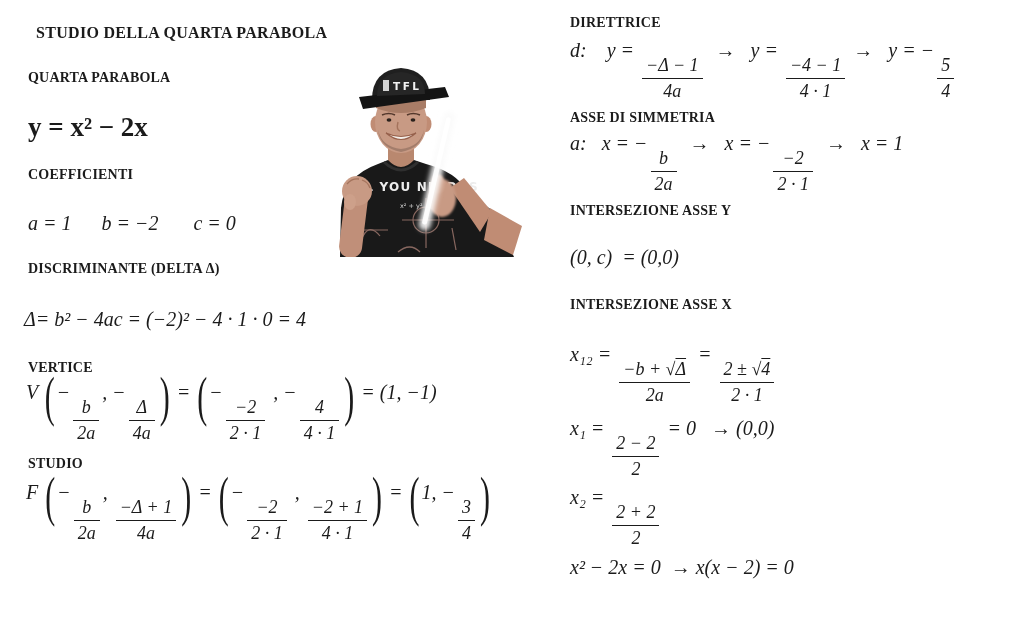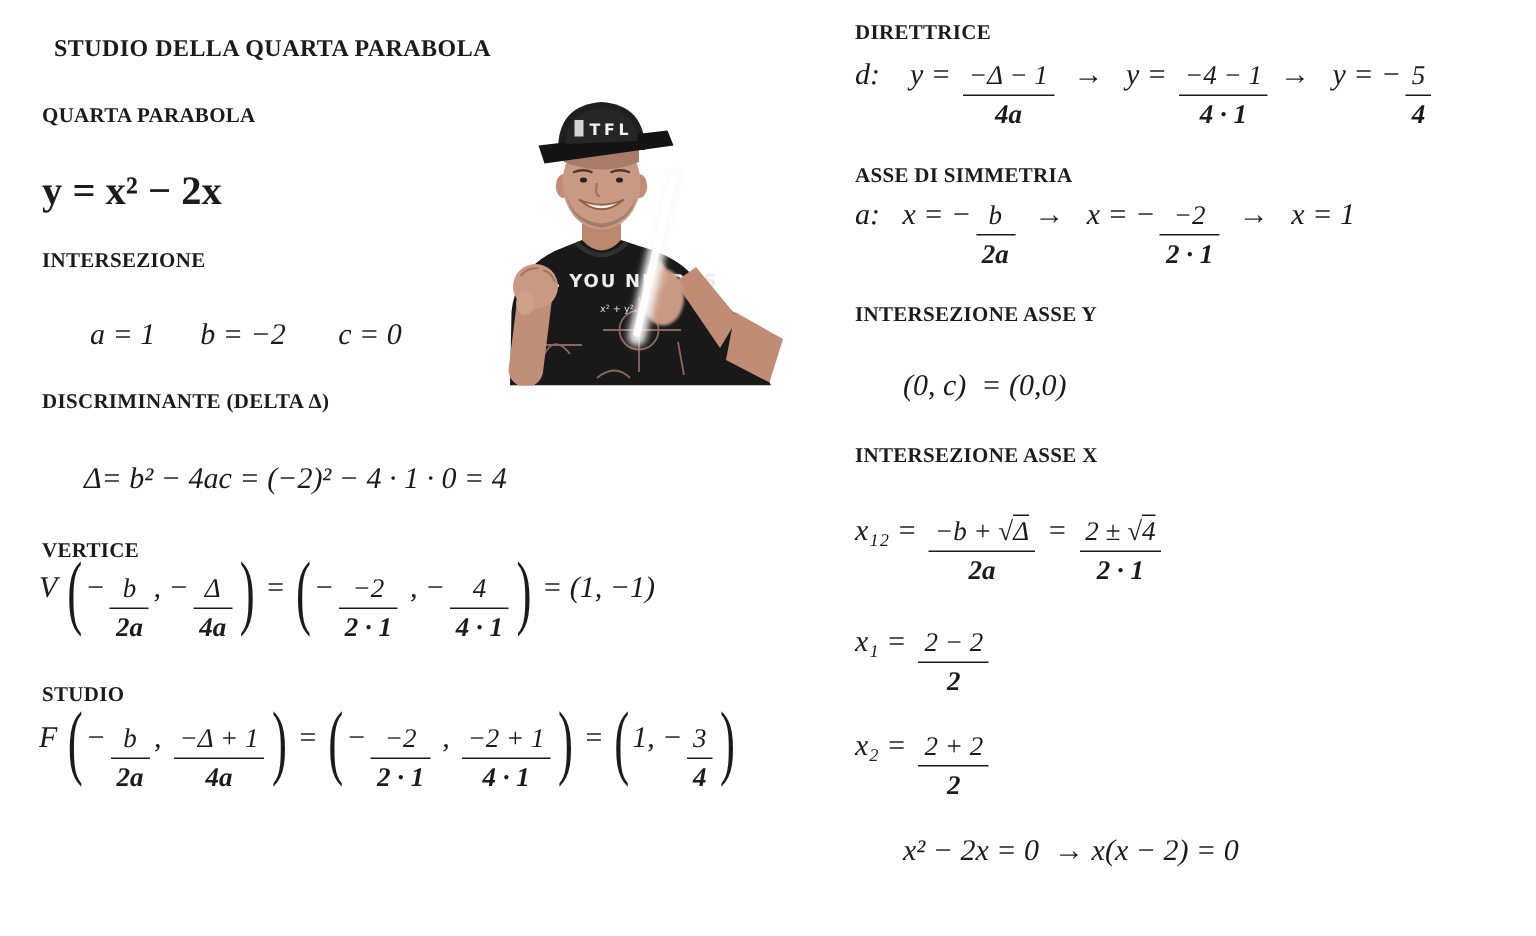--- a/index.html
+++ b/index.html
@@ -27,58 +27,57 @@
   }
   .eq-large {
     font-weight: bold;
     font-size: 27px;
     white-space: pre;
   }
   .line {
     font-style: italic;
     font-size: 20px;
     white-space: pre;
-    margin-left: 32px;
   }
   .row {
     display: flex;
     align-items: flex-start;
     font-style: italic;
     font-size: 20px;
   }
   .row .t { white-space: pre; }
   .frac {
     display: inline-block;
     text-align: center;
     font-size: 18px;
     line-height: 1.15;
-    margin: 1px 3px;
+    margin: 16px 3px;
   }
   .frac .num { display: block; padding: 0 4px 2px; border-bottom: 1.6px solid #1b1b1b; }
-  .frac .den { display: block; padding: 2px 4px 0; font-weight: bold; }
+  .frac .den { display: block; padding: 2px 4px 0; }
   .bp {
     display: inline-block;
     font-style: normal;
     font-size: 30px;
     line-height: 1;
     transform: scaleY(1.85);
     margin: 0 2px;
   }
   .sqrt { white-space: nowrap; }
   .rad { text-decoration: overline; }
 </style>
 </head>
 <body>
 
 <div class="abs title" style="left:36px; top:24px">STUDIO DELLA QUARTA PARABOLA</div>
 
 <div class="abs h" style="left:28px; top:70px">QUARTA PARABOLA</div>
 <div class="abs eq-large" style="left:28px; top:112px">y = x² − 2x</div>
 
-<div class="abs h" style="left:28px; top:167px">INTERSEZIONE</div>
+<div class="abs h" style="left:28px; top:167px">COEFFICIENTI</div>
 <div class="abs line" style="left:28px; top:212px">a = 1      b = −2       c = 0</div>
 
 <div class="abs h" style="left:28px; top:261px">DISCRIMINANTE (DELTA Δ)</div>
 <div class="abs line" style="left:24px; top:308px">Δ= b² − 4ac = (−2)² − 4 · 1 · 0 = 4</div>
 
 <div class="abs h" style="left:28px; top:360px">VERTICE</div>
 <div class="abs row" style="left:26px; top:381px">
   <span class="t">V </span>
   <span class="bp">(</span>
   <span class="t">−</span>
@@ -196,20 +195,21 @@
     <span class="den">2 · 1</span>
   </span>
 </div>
 
 <div class="abs row" style="left:570px; top:417px">
   <span class="t">x₁ = </span>
   <span class="frac">
       <span class="num">2 − 2</span>
       <span class="den">2</span>
     </span>
+  <span class="t"> = 0   → (0,0)</span>
 </div>
 
 <div class="abs row" style="left:570px; top:486px">
   <span class="t">x₂ = </span>
   <span class="frac">
       <span class="num">2 + 2</span>
       <span class="den">2</span>
     </span>
 </div>
 

